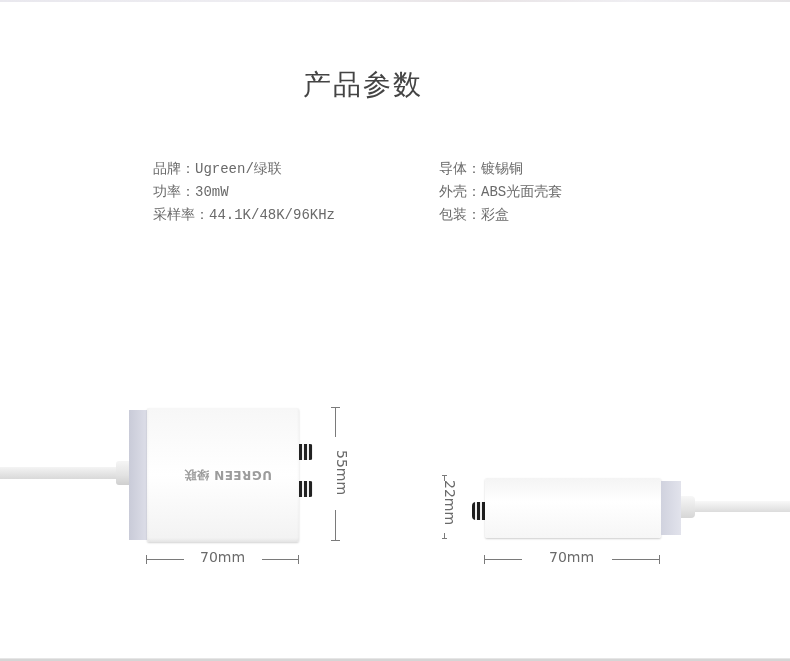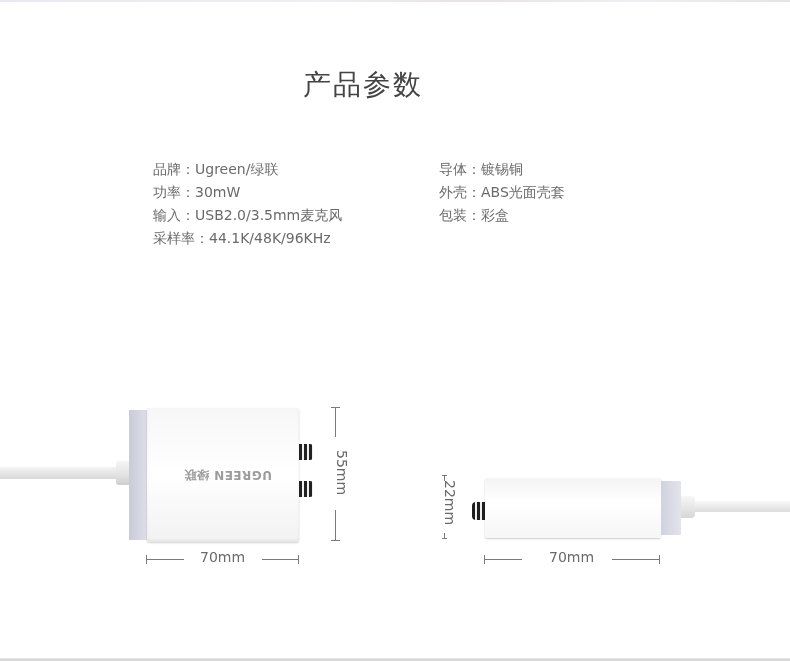--- a/index.html
+++ b/index.html
@@ -16,21 +16,21 @@
   .bottom-edge {
     position: absolute; left: 0; top: 658px; width: 790px; height: 3px;
     background: #d6d6d6;
     border-top: 1px solid #e6e6e6;
   }
   .page-title {
     position: absolute; left: 0; top: 66px; width: 702px; text-align: center;
     font-size: 28px; color: #444444; letter-spacing: 2px; font-weight: 300; margin-left: 12px;
   }
   .spec-col {
-    position: absolute; top: 158px;
+    position: absolute; top: 158px; font-family: Liberation Mono, monospace;
   }
   .spec-col.left { left: 153px; }
   .spec-col.right { left: 439px; }
   .spec-row {
     height: 23px; line-height: 23px; font-size: 14px; color: #6a6a6a; white-space: nowrap;
   }
   .spec-row .k::after { content: "："; }
 
   
   .cable-left {
@@ -101,21 +101,20 @@
 </head>
 <body>
 
 <div class="top-edge"></div>
 
 <div class="page-title">产品参数</div>
 
 <div class="spec-col left">
   <div class="spec-row"><span class="k">品牌</span><span>Ugreen/绿联</span></div>
   <div class="spec-row"><span class="k">功率</span><span>30mW</span></div>
-  <div class="spec-row"><span class="k">输入</span><span>USB2.0/3.5mm麦克风</span></div>
   <div class="spec-row"><span class="k">采样率</span><span>44.1K/48K/96KHz</span></div>
 </div>
 
 <div class="spec-col right">
   <div class="spec-row"><span class="k">导体</span><span>镀锡铜</span></div>
   <div class="spec-row"><span class="k">外壳</span><span>ABS光面壳套</span></div>
   <div class="spec-row"><span class="k">包装</span><span>彩盒</span></div>
 </div>
 
 <div>

